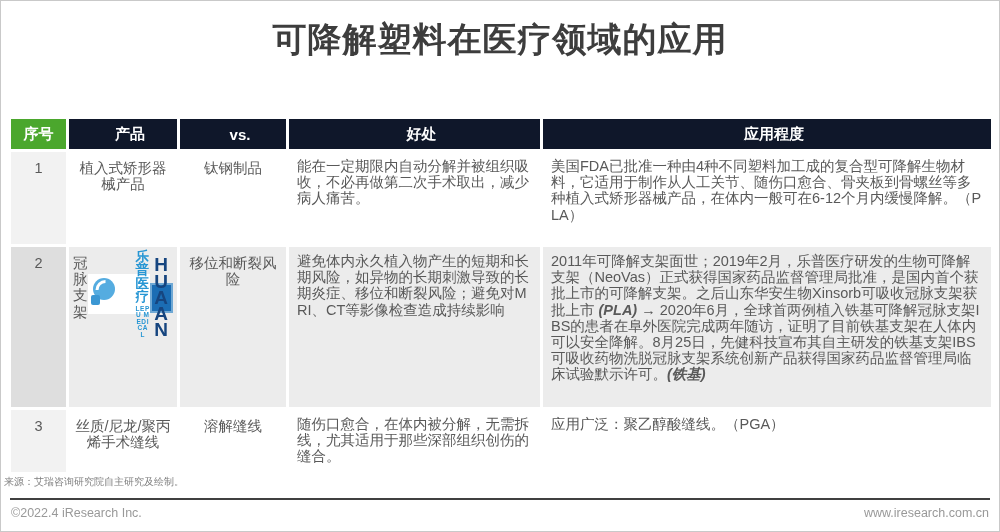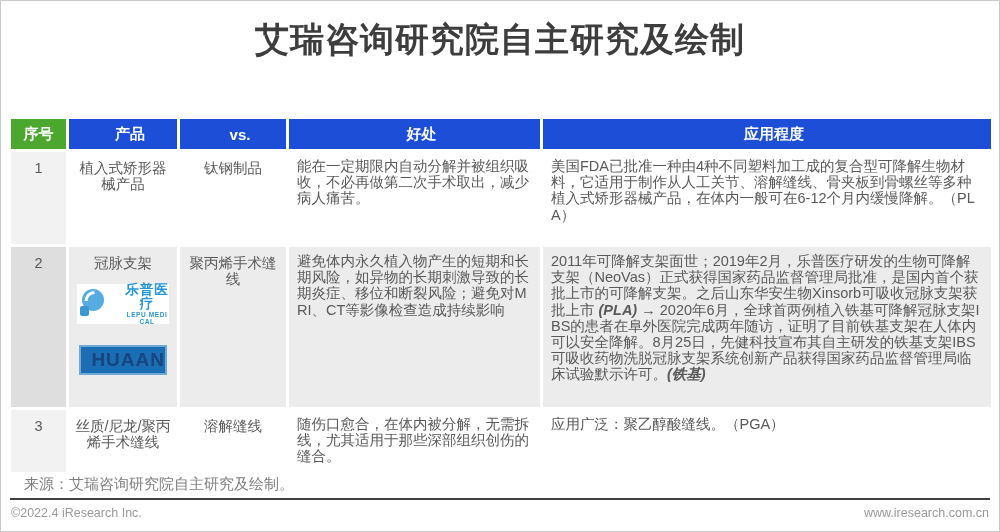--- a/index.html
+++ b/index.html
@@ -20,75 +20,75 @@
     grid-template-columns:55px 108px 106px 251px 448px;
     grid-template-rows:30px 92px 160px 62px;
     gap:3px;
     background:#ffffff;
   }
   .hcell {
     display:flex; align-items:center; justify-content:center;
     color:#ffffff; font-size:15px; font-weight:bold;
   }
   .h-dark  { background:#4ba72d; }
-  .h-light { background:#1d4ed8;padding-left:14px; }
+  .h-light { background:#0f172a;padding-left:14px; }
   .cell { font-size:14.5px; line-height:16.2px; word-break:break-all; }
   .c-center { text-align:center; padding:8px 4px 4px 4px; }
   .c-left   { text-align:left; padding:6px 8px 4px 8px; }
   .bg-light { background:#f2f2f2; }   
   .bg-mid   { background:#ececec; }   
   .bg-dark  { background:#dedede; }   
   .bg-white { background:#ffffff; }
   .bold { font-weight:bold;font-style:italic; }
-  .product-stack { display:flex; flex-direction:column; align-items:center; }
+  .product-stack { display:flex; flex-direction:row; align-items:center; }
   .lepu-logo {
     margin-top:13px; width:92px; height:40px; background:#ffffff;
     display:flex; align-items:center; justify-content:center; gap:20px;
   }
   .lepu-text { display:flex; flex-direction:column; align-items:flex-start; line-height:1; }
   .lepu-cn { font-size:13.5px; font-weight:bold; color:#2796d4; letter-spacing:1px; }
   .lepu-en { font-size:6.5px; font-weight:bold; color:#2796d4; letter-spacing:0.6px; margin-top:2px; }
   .huaan-logo {
     margin-top:21px; width:88px; height:30px; background:#1b6db4;
     border:2px solid #6fa8d4; display:flex; align-items:center; justify-content:flex-end;
   }
   .huaan-text { font-size:19px; font-weight:bold; color:#16457f; letter-spacing:1px; }
   .source {
-    position:absolute; left:23px; top:474px; font-size:15px; color:#7f7f7f;
+    position:absolute; left:3px; top:474px; font-size:10px; color:#7f7f7f;
   }
   .footer-line {
     position:absolute; left:9px; right:9px; top:497px; height:2px; background:#404040;
   }
   .footer-left {
     position:absolute; left:10px; top:505px; font-size:12.5px; color:#999999;
   }
   .footer-right {
     position:absolute; right:10px; top:505px; font-size:12.5px; color:#999999;
   }
 </style>
 </head>
 <body>
 
 <div class="page">
 
-  <div class="title">艾瑞咨询研究院自主研究及绘制</div>
+  <div class="title">可降解塑料在医疗领域的应用</div>
 
   <div class="grid">
 
     <div class="hcell h-dark">序号</div>
     <div class="hcell h-light">产品</div>
     <div class="hcell h-light">vs.</div>
     <div class="hcell h-light">好处</div>
     <div class="hcell h-light">应用程度</div>
 
     <div class="cell c-center bg-light">1</div>
     <div class="cell c-center bg-white">植入式矫形器械产品</div>
     <div class="cell c-center bg-white">钛钢制品</div>
     <div class="cell c-left   bg-white">能在一定期限内自动分解并被组织吸收，不必再做第二次手术取出，减少病人痛苦。</div>
-    <div class="cell c-left   bg-white">美国FDA已批准一种由4种不同塑料加工成的复合型可降解生物材料，它适用于制作从人工关节、溶解缝线、骨夹板到骨螺丝等多种植入式矫形器械产品，在体内一般可在6-12个月内缓慢降解。（PLA）</div>
+    <div class="cell c-left   bg-white">美国FDA已批准一种由4种不同塑料加工成的复合型可降解生物材料，它适用于制作从人工关节、随伤口愈合、骨夹板到骨螺丝等多种植入式矫形器械产品，在体内一般可在6-12个月内缓慢降解。（PLA）</div>
 
     <div class="cell c-center bg-dark">2</div>
     <div class="cell c-center bg-mid">
       <div class="product-stack">
         <span>冠脉支架</span>
         <div class="lepu-logo">
           <span>
             <svg width="28" height="30" viewBox="0 0 28 30">
               <circle cx="16" cy="12" r="11" fill="#55ace0"></circle>
               <rect x="3" y="18" width="9" height="10" rx="2" fill="#3b97d3"></rect>
@@ -98,21 +98,21 @@
           <span class="lepu-text">
             <span class="lepu-cn">乐普医疗</span>
             <span class="lepu-en">LEPU MEDICAL</span>
           </span>
         </div>
         <div class="huaan-logo">
           <span class="huaan-text">HUAAN</span>
         </div>
       </div>
     </div>
-    <div class="cell c-center bg-mid">聚丙烯手术缝线</div>
+    <div class="cell c-center bg-mid">移位和断裂风险</div>
     <div class="cell c-left   bg-mid">避免体内永久植入物产生的短期和长期风险，如异物的长期刺激导致的长期炎症、移位和断裂风险；避免对MRI、CT等影像检查造成持续影响</div>
     <div class="cell c-left   bg-mid">
       <span>2011年可降解支架面世；2019年2月，乐普医疗研发的生物可降解支架（NeoVas）正式获得国家药品监督管理局批准，是国内首个获批上市的可降解支架。之后山东华安生物Xinsorb可吸收冠脉支架获批上市 </span><span class="bold">(PLA)</span><span> → 2020年6月，全球首两例植入铁基可降解冠脉支架IBS的患者在阜外医院完成两年随访，证明了目前铁基支架在人体内可以安全降解。8月25日，先健科技宣布其自主研发的铁基支架IBS可吸收药物洗脱冠脉支架系统创新产品获得国家药品监督管理局临床试验默示许可。</span><span class="bold">(铁基)</span>
     </div>
 
     <div class="cell c-center bg-light">3</div>
     <div class="cell c-center bg-white">丝质/尼龙/聚丙烯手术缝线</div>
     <div class="cell c-center bg-white">溶解缝线</div>
     <div class="cell c-left   bg-white">随伤口愈合，在体内被分解，无需拆线，尤其适用于那些深部组织创伤的缝合。</div>
     <div class="cell c-left   bg-white">应用广泛：聚乙醇酸缝线。（PGA）</div>

